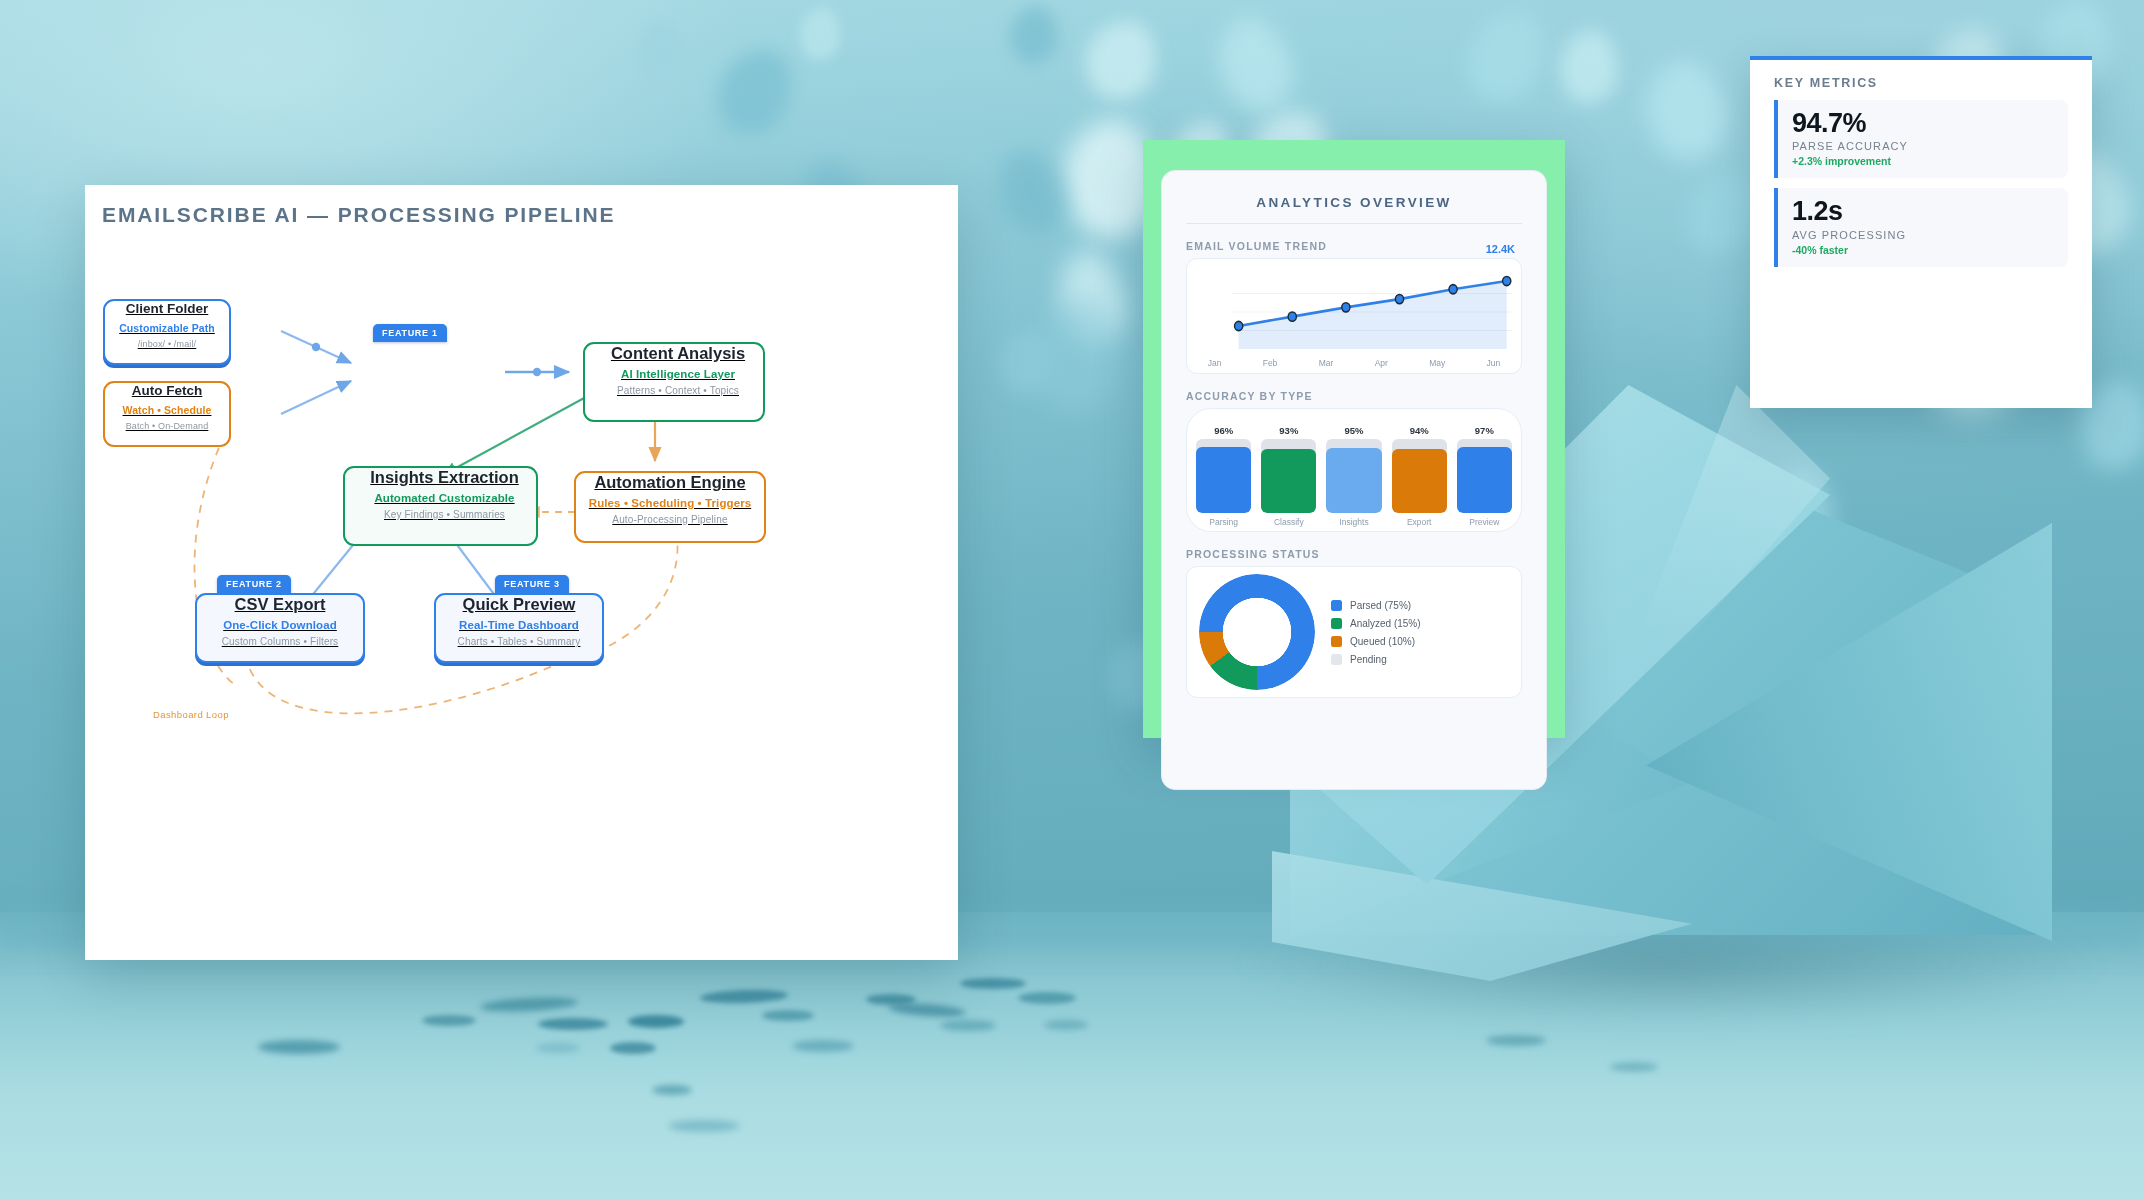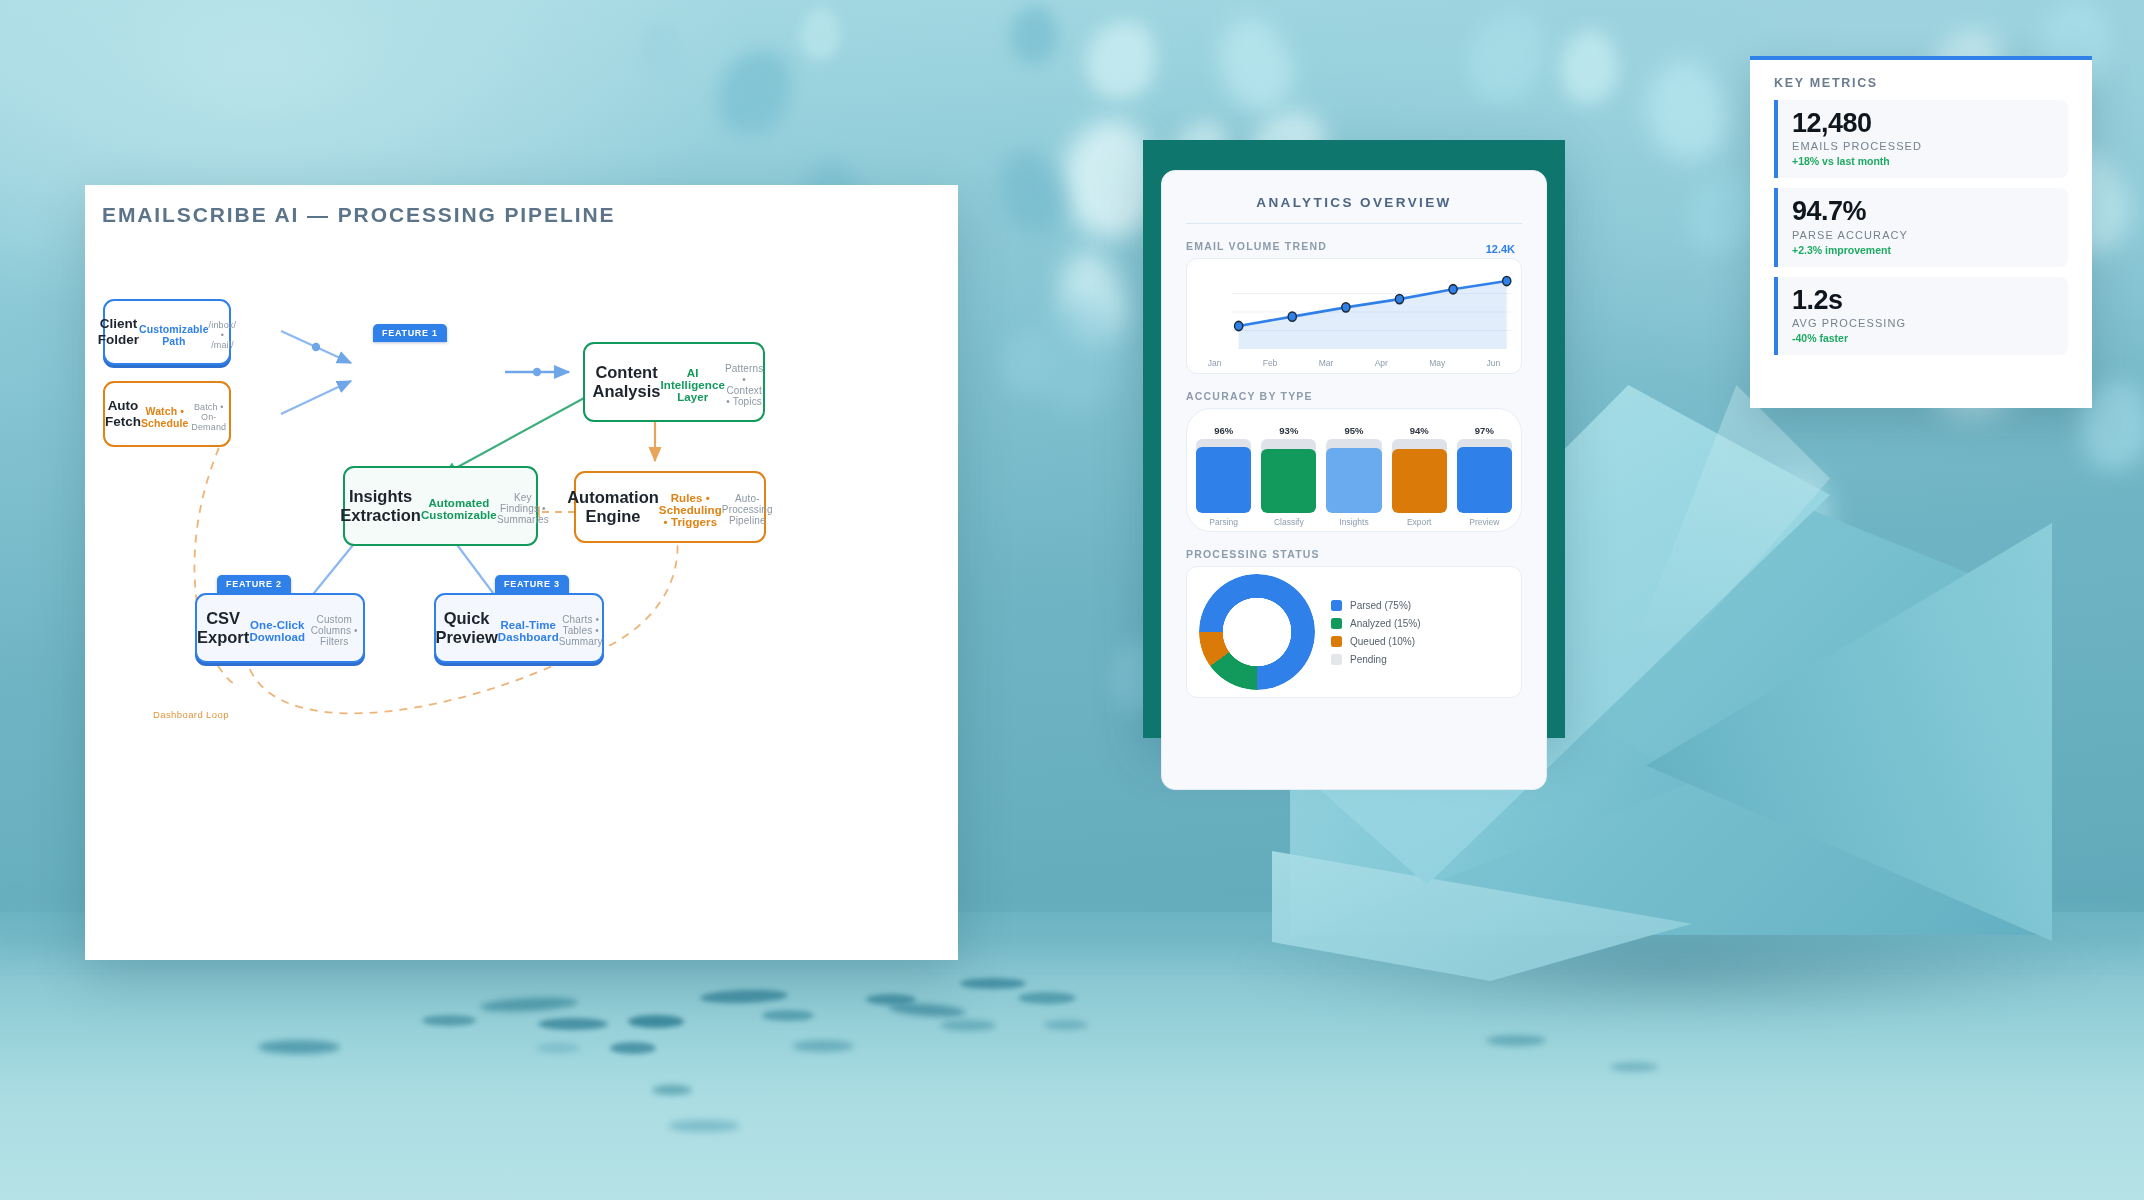--- a/index.html
+++ b/index.html
@@ -87,22 +87,22 @@
   }
   #diagram-title {
     position:absolute; left:17px; top:18px;
     font-size:21px; font-weight:700; letter-spacing:1.9px;
     color:#5b7489;
   }
   #canvas { position:absolute; left:0; top:0; width:873px; height:775px; }
 
   .node {
     position:absolute; background:#ffffff; border-radius:11px;
-    text-align:center; display:flex; 
-    align-items:center; justify-content:center;
+    text-align:center; display:flex; flex-direction:column;
+    align-items:center; text-decoration:underline;
   }
   .node .n-title { font-size:16.5px; font-weight:700; color:#1d242e; line-height:1.15; }
   .node .n-sub  { font-size:11.5px; font-weight:700; margin-top:5px; letter-spacing:.1px; }
   .node .n-meta { font-size:10px; color:#8d97a3; margin-top:5px; letter-spacing:.15px; }
 
   .node.blue    { border:2.6px solid #2f80e8; box-shadow:0 3px 0 #2f6fd0; }
   .node.blue.filled { background:#f4f8fe; }
   .node.orange  { border:2.4px solid #e08214; }
   .node.green   { border:2.4px solid #129a5c;padding-left:8px; }
   .node.green.filled { background:#f5fbf8; }
@@ -119,21 +119,21 @@
     padding:3.5px 9px 4px; border-radius:5px 5px 0 0;
     box-shadow:0 1px 3px rgba(20,60,120,.3);
   }
   .loop-label {
     position:absolute; font-size:9.5px; color:#e3953c; letter-spacing:.4px;
   }
 
   
   #analytics-card {
     position:absolute; left:1143px; top:140px; width:422px; height:598px;
-    background:#0f766e; box-shadow:0 18px 46px rgba(20,70,85,.22);
+    background:#86efac; box-shadow:0 18px 46px rgba(20,70,85,.22);
   }
   #analytics-inner {
     position:absolute; left:18px; top:30px; width:386px; height:620px;
     background:#f7f9fc; border:1px solid #e6ecf3; border-radius:14px;
   }
   #analytics-title {
     text-align:center; font-size:13.5px; font-weight:700; letter-spacing:2.4px;
     color:#4c6684; margin-top:24px;
   }
   .an-rule { height:1px; background:#dfe7f0; margin:13px 24px 0; }
@@ -448,25 +448,20 @@
     </div>
         </div>
     </div>
   </div>
 </div>
 
 <div id="metrics-card">
   <div id="metrics-title">KEY METRICS</div>
 
   <div class="metric">
-    <div class="m-val">12,480</div>
-    <div class="m-lab">EMAILS PROCESSED</div>
-    <div class="m-del">+18% vs last month</div>
-  </div>
-  <div class="metric">
     <div class="m-val">94.7%</div>
     <div class="m-lab">PARSE ACCURACY</div>
     <div class="m-del">+2.3% improvement</div>
   </div>
   <div class="metric">
     <div class="m-val">1.2s</div>
     <div class="m-lab">AVG PROCESSING</div>
     <div class="m-del">-40% faster</div>
   </div>
 </div>

